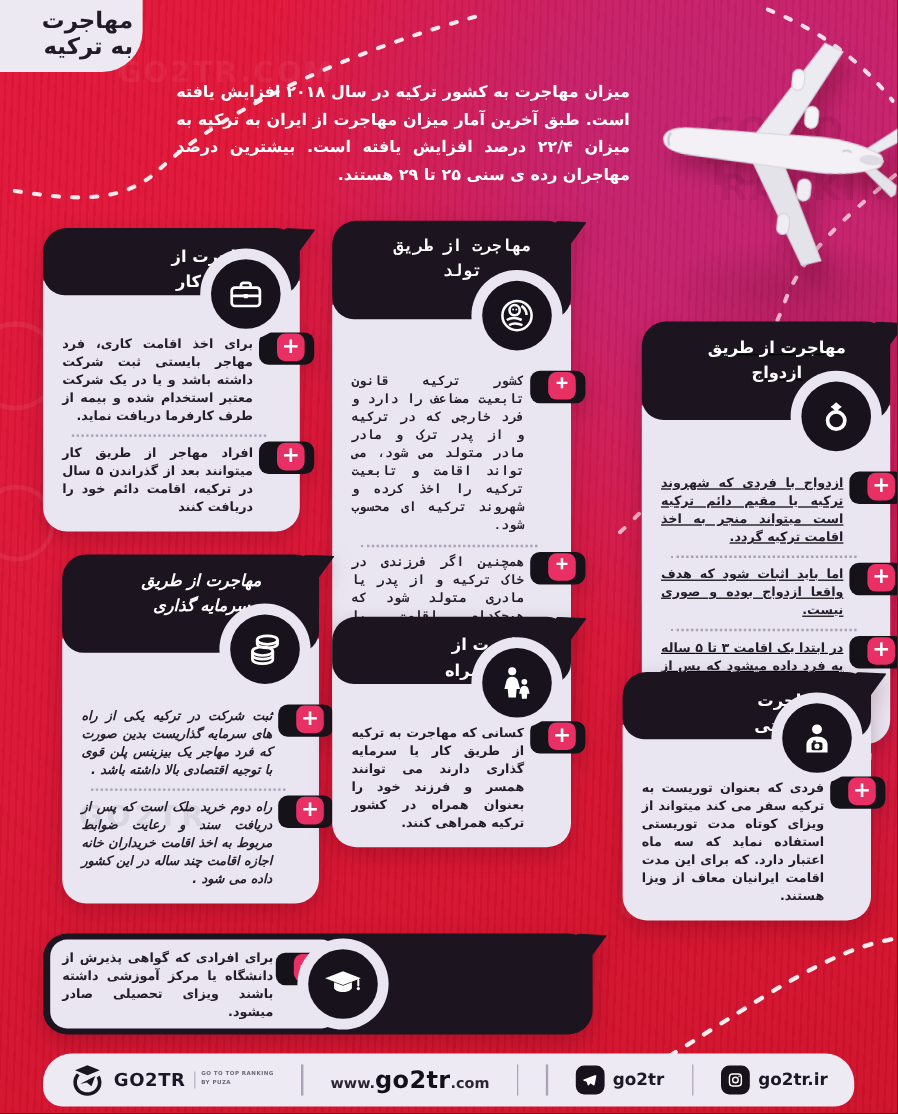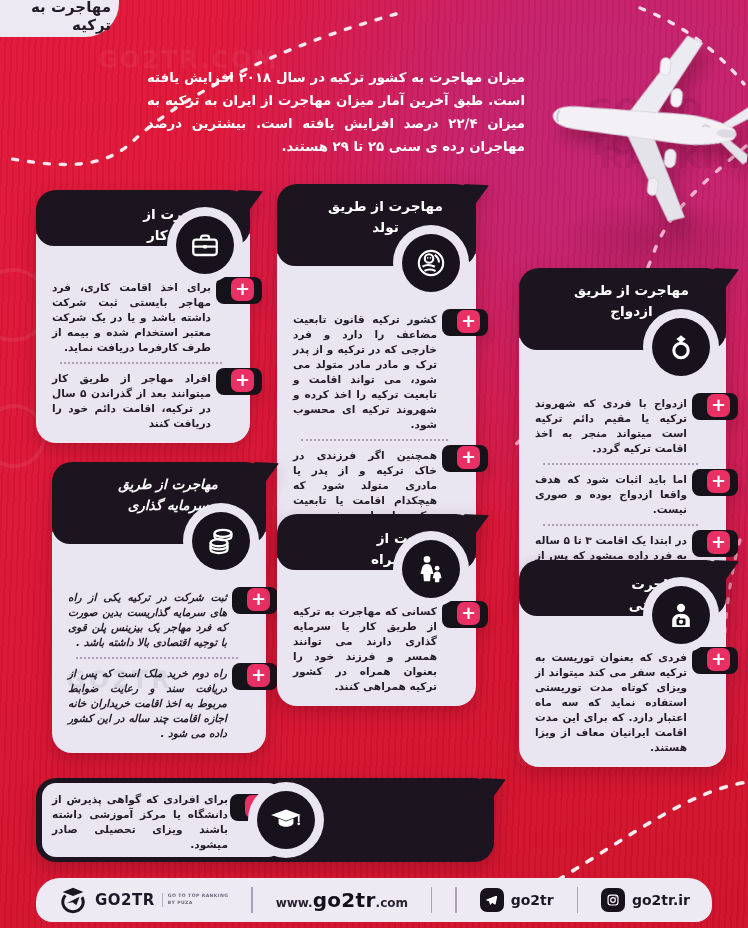--- a/index.html
+++ b/index.html
@@ -14,24 +14,24 @@
       radial-gradient(40% 30% at 101% 52%, rgba(195,34,113,.45) 0%, rgba(195,34,113,0) 100%),
       linear-gradient(163deg, #e2173a 0%, #dc1636 45%, #d61430 72%, #cf122b 100%);
   }
   .page::after{ 
     content:""; position:absolute; inset:0; pointer-events:none;
     background:repeating-linear-gradient(92deg, rgba(60,0,12,.045) 0 2px, rgba(255,255,255,.018) 2px 6px);
   }
 
   
   .title-badge{
-    position:absolute; left:0; top:0; width:119px; height:37px; z-index:6;
+    position:absolute; left:0; top:0; width:119px; height:60px; z-index:6;
     background:#ece9f3; border-radius:0 0 34px 0;
     display:flex; align-items:center; justify-content:center;
-    font-size:15px; font-weight:bold; color:#221b27; padding:0 8px 5px 12px;
+    font-size:19px; font-weight:bold; color:#221b27; padding:0 8px 5px 12px;
   }
   .intro{
     position:absolute; left:147px; top:67px; width:378px; z-index:4;
     color:#fff; font-size:13.3px; font-weight:bold; line-height:1.72;
     text-align:justify;
   }
 
   
   .plane{ position:absolute; left:538px; top:2px; width:212px; height:246px; z-index:3;
           transform:rotate(6deg); filter:drop-shadow(8px 12px 8px rgba(60,0,20,.28)); }
@@ -169,21 +169,21 @@
       </div>
       <div class="dots"></div>
       <div class="bullet">
         <span class="tab"></span>
         <span class="plus">+</span>
         <p>افراد مهاجر از طریق کار میتوانند بعد از گذراندن ۵ سال در ترکیه، اقامت دائم خود را دریافت کنند</p>
       </div>
     </div>
   </section>
 
-  <section class="card" style="left:277px; top:184px; width:199px; min-height:299px;">
+  <section class="card" style="left:277px; top:184px; width:199px; min-height:299px;font-family:Liberation Mono, monospace;">
     <header class="head h2">
       <div class="tail"></div>
       <div class="head-title">مهاجرت از طریق تولد</div>
     </header>
     <div class="icon-badge" style="top:50px;">
       <svg width="34" height="34" viewBox="0 0 24 24" fill="none" stroke="#fff" stroke-width="1.5">
         <circle cx="12" cy="12" r="8.6"></circle>
         <circle cx="10.6" cy="8.8" r="3"></circle>
         <circle cx="9.7" cy="8.4" r=".55" fill="#fff" stroke="none"></circle>
         <circle cx="11.6" cy="8.4" r=".55" fill="#fff" stroke="none"></circle>
@@ -200,21 +200,21 @@
       </div>
       <div class="dots"></div>
       <div class="bullet">
         <span class="tab"></span>
         <span class="plus">+</span>
         <p>همچنین اگر فرزندی در خاک ترکیه و از پدر یا مادری متولد شود که هیچکدام اقامت یا تابعیت ترکیه را ندارند، فرزند در صورت تمایل میتواند اقامت و تابعیت ترکیه را اخذ نماید.</p>
       </div>
     </div>
   </section>
 
-  <section class="card" style="left:519px; top:268px; width:207px; min-height:272px;">
+  <section class="card" style="left:535px; top:268px; width:207px; min-height:272px;text-decoration:underline;">
     <header class="head h2">
       <div class="tail"></div>
       <div class="head-title">مهاجرت از طریق ازدواج</div>
     </header>
     <div class="icon-badge" style="top:50px;">
       <svg width="32" height="32" viewBox="0 0 24 24" fill="none" stroke="#fff" stroke-width="2.3">
         <circle cx="12" cy="14.6" r="5.4"></circle>
         <path d="M12 3.2l3.2 2.8-3.2 3.2-3.2-3.2z" fill="#fff" stroke="none"></path>
         <path d="M8.8 6l6.4 0" stroke-width="1"></path>
       </svg>

